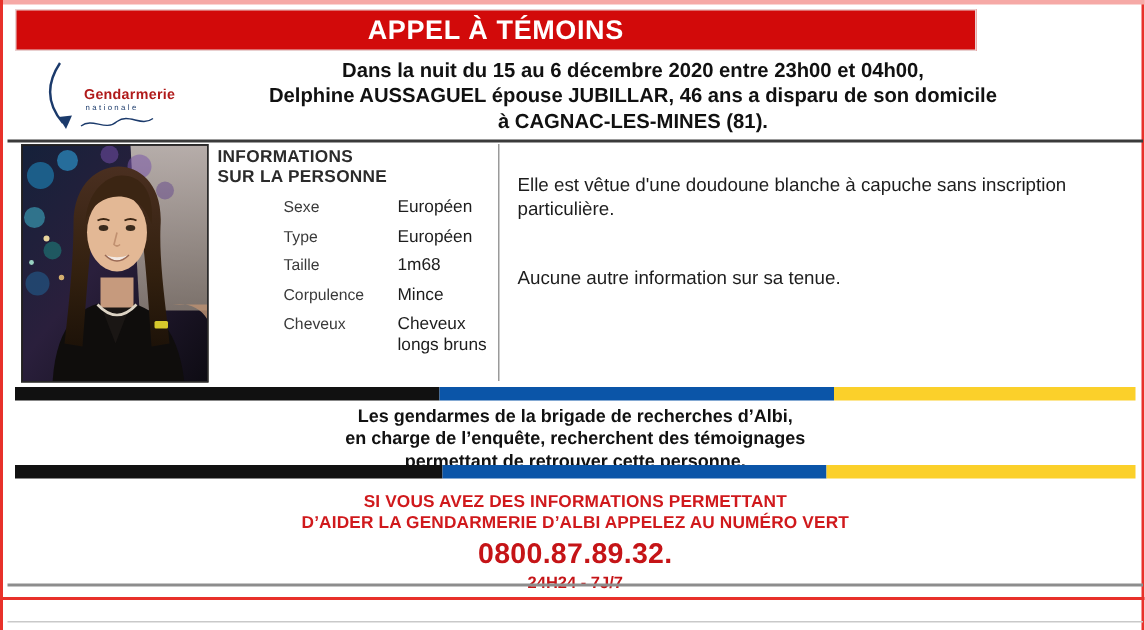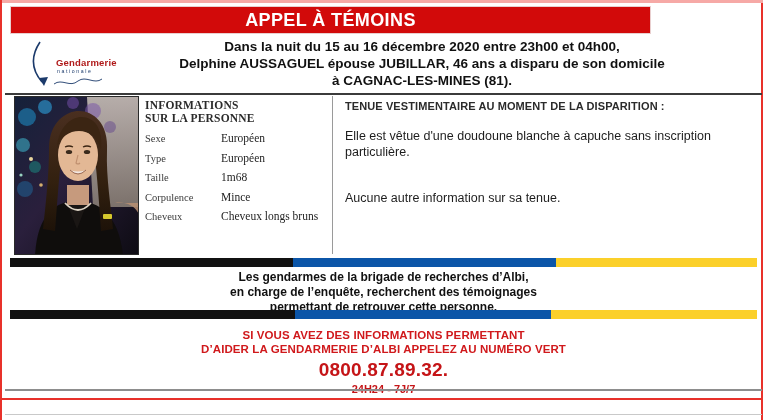--- a/index.html
+++ b/index.html
@@ -62,28 +62,28 @@
   .photo{
     position:absolute;left:12px;top:96px;width:125px;height:159px;
     overflow:hidden;
     background:#1a1410;
     border:1px solid #2a2a2a;
     box-sizing:border-box;
   }
   .photo svg{display:block;}
   
   .info-col{
-    position:absolute;left:143px;top:99px;width:182px;font-family:Liberation Serif, serif;
+    position:absolute;left:143px;top:99px;width:182px;
   }
   .info-title{
     color:#2b2b2b;font-size:11.5px;font-weight:bold;line-height:13px;
     letter-spacing:.2px;margin-bottom:7px;
   }
   .info-row{
-    display:flex;align-items:flex-start;margin-bottom:6px;
+    display:flex;align-items:flex-start;margin-bottom:6px;margin-left:44px;
   }
   .info-key{
     width:76px;flex:0 0 76px;
     font-size:10.5px;color:#3a3a3a;line-height:13px;
   }
   .info-val{
     font-size:11.5px;color:#1d1d1d;line-height:13.5px;
   }
   
   .v-rule{
@@ -168,21 +168,21 @@
     <svg width="100" height="52" viewBox="0 0 100 52" xmlns="http://www.w3.org/2000/svg">
       <path d="M14 2 C6 14, 4 28, 16 42" stroke="#1b3a6b" stroke-width="1.6" fill="none"></path>
       <path d="M13 38 L18 46 L22 37 Z" fill="#1b3a6b"></path>
       <text x="30" y="26" font-family="Liberation Sans, sans-serif" font-size="9.5" font-weight="bold" fill="#b01a1a" letter-spacing="0.2">Gendarmerie</text>
       <text x="31" y="33" font-family="Liberation Sans, sans-serif" font-size="5.2" fill="#1b3a6b" letter-spacing="1.6">nationale</text>
       <path d="M28 44 C36 38, 44 48, 52 41 C60 35, 68 45, 76 39" stroke="#1b3a6b" stroke-width="0.9" fill="none"></path>
     </svg>
   </div>
 
   <div class="headline">
-    <div>Dans la nuit du 15 au 16 décembre 2020 entre 23h00 et 04h00,</div>
+    <div>Dans la nuit du 15 au 6 décembre 2020 entre 23h00 et 04h00,</div>
     <div>Delphine AUSSAGUEL épouse JUBILLAR, 46 ans a disparu de son domicile</div>
     <div>à CAGNAC-LES-MINES (81).</div>
   </div>
 
   <div class="mid-rule"></div>
 
   <div class="photo">
     <svg width="125" height="159" viewBox="0 0 125 159" xmlns="http://www.w3.org/2000/svg">
       <defs>
         <linearGradient id="bgG" x1="0" y1="0" x2="1" y2="1">
@@ -273,21 +273,20 @@
     </div>
     <div class="info-row">
       <div class="info-key">Cheveux</div>
       <div class="info-val">Cheveux longs bruns</div>
     </div>
   </div>
 
   <div class="v-rule"></div>
 
   <div class="tenue-col">
-    <div class="tenue-title">TENUE VESTIMENTAIRE AU MOMENT DE LA DISPARITION :</div>
     <div class="tenue-p">Elle est vêtue d'une doudoune blanche à capuche sans inscription particulière.</div>
     <div class="tenue-p second">Aucune autre information sur sa tenue.</div>
   </div>
 
   <div class="tri tri1">
     <div class="blk"></div>
     <div class="blu"></div>
     <div class="ylw"></div>
   </div>
 

